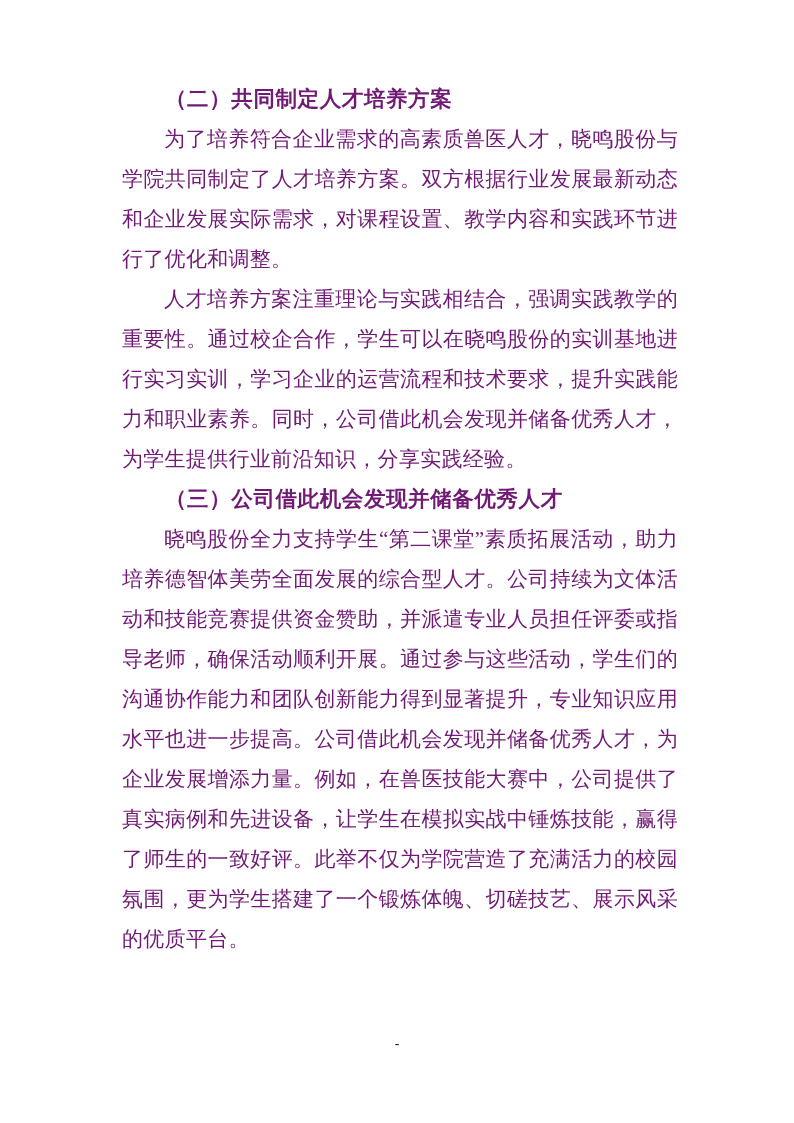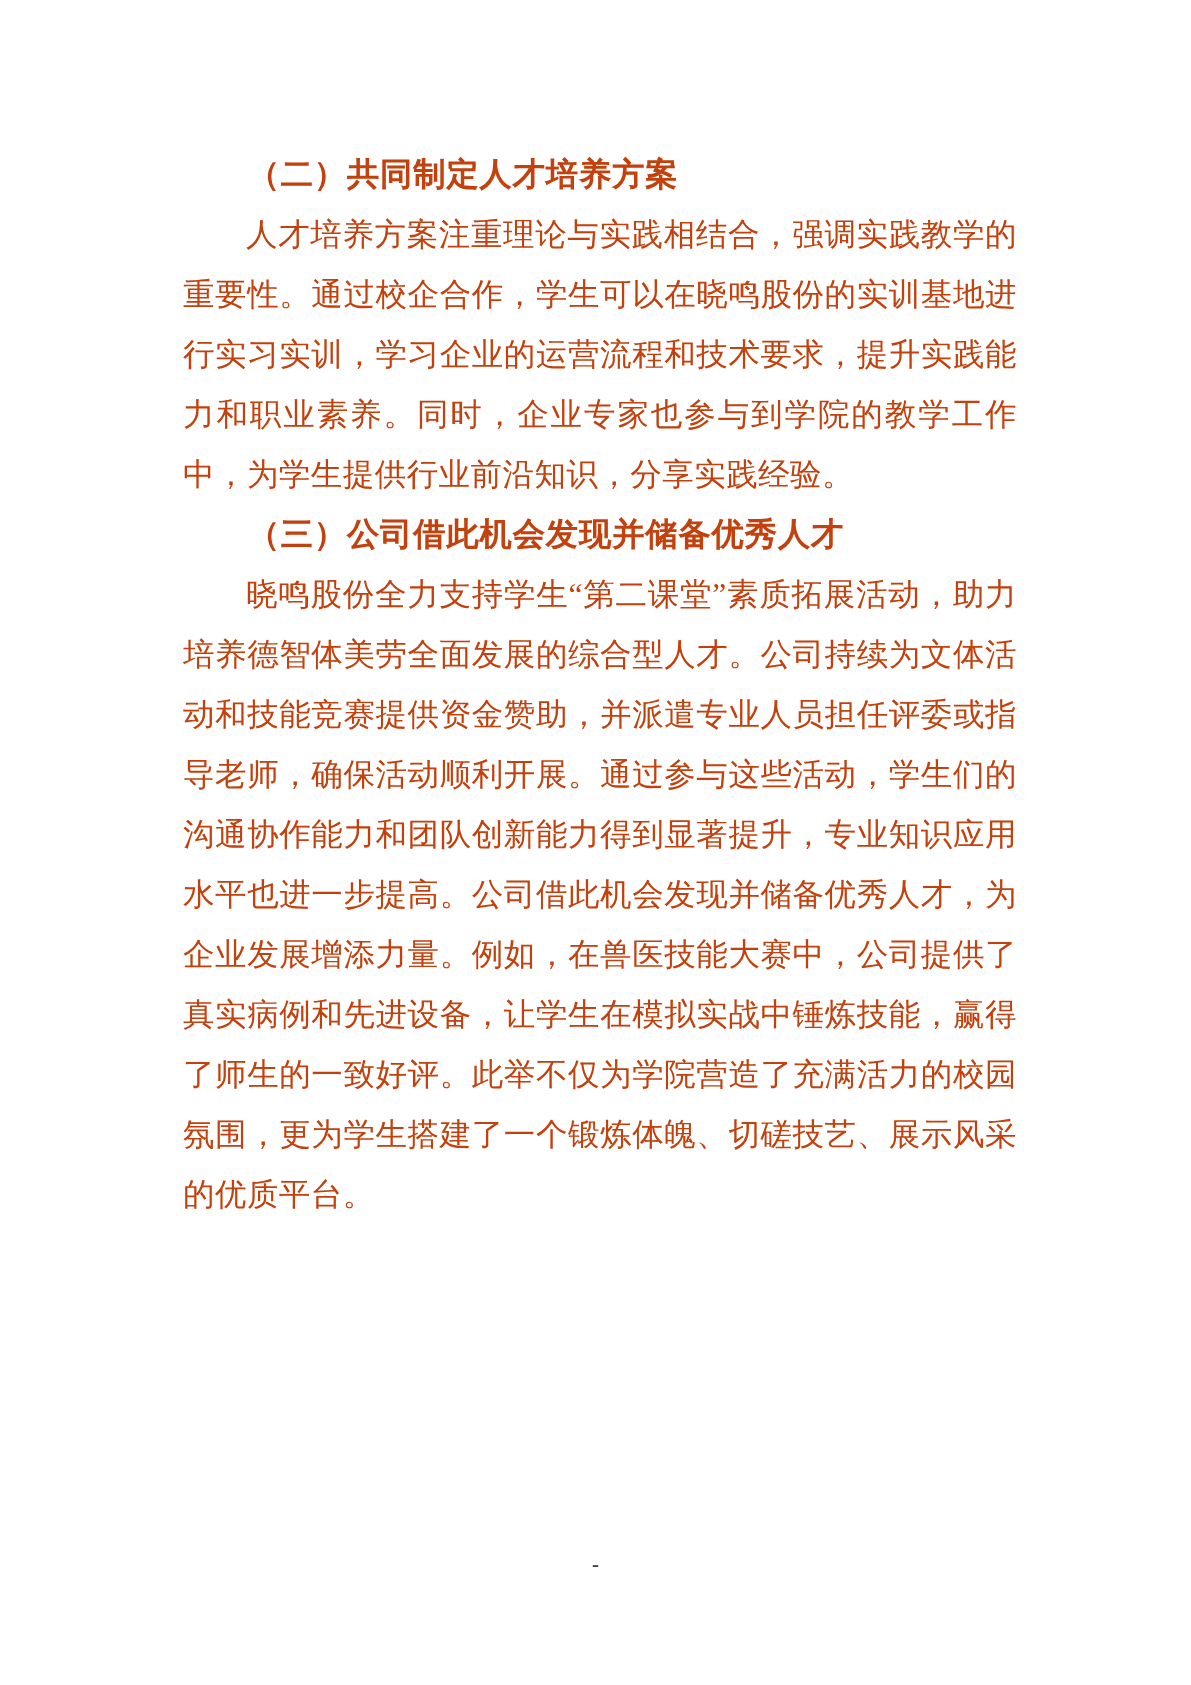--- a/index.html
+++ b/index.html
@@ -12,23 +12,23 @@
     font-family: "Liberation Serif", "DejaVu Serif", serif;
   }
   .page {
     position: absolute;
     inset: 0;
     background: #ffffff;
   }
   .page-content {
     position: absolute;
     left: 122px;
-    top: 96px;
+    top: 79px;
     width: 556px;
-    color: #c2410c;
+    color: #701a75;
     font-size: 21px;
     line-height: 40px;
     letter-spacing: 0.3px;
     text-align: justify;
     font-family: Liberation Serif, serif;
   }
   .section-heading {
     font-size: 21.5px;
     font-weight: bold;
     line-height: 40px;
@@ -52,22 +52,23 @@
   }
 </style>
 </head>
 <body>
 
 <div class="page">
   <div class="page-content">
 
     <h2 class="section-heading">（二）共同制定人才培养方案</h2>
 
+    <p class="para">为了培养符合企业需求的高素质兽医人才，晓鸣股份与学院共同制定了人才培养方案。双方根据行业发展最新动态和企业发展实际需求，对课程设置、教学内容和实践环节进行了优化和调整。</p>
 
-    <p class="para">人才培养方案注重理论与实践相结合，强调实践教学的重要性。通过校企合作，学生可以在晓鸣股份的实训基地进行实习实训，学习企业的运营流程和技术要求，提升实践能力和职业素养。同时，企业专家也参与到学院的教学工作中，为学生提供行业前沿知识，分享实践经验。</p>
+    <p class="para">人才培养方案注重理论与实践相结合，强调实践教学的重要性。通过校企合作，学生可以在晓鸣股份的实训基地进行实习实训，学习企业的运营流程和技术要求，提升实践能力和职业素养。同时，公司借此机会发现并储备优秀人才，为学生提供行业前沿知识，分享实践经验。</p>
 
     <h2 class="section-heading">（三）公司借此机会发现并储备优秀人才</h2>
 
     <p class="para">晓鸣股份全力支持学生“第二课堂”素质拓展活动，助力培养德智体美劳全面发展的综合型人才。公司持续为文体活动和技能竞赛提供资金赞助，并派遣专业人员担任评委或指导老师，确保活动顺利开展。通过参与这些活动，学生们的沟通协作能力和团队创新能力得到显著提升，专业知识应用水平也进一步提高。公司借此机会发现并储备优秀人才，为企业发展增添力量。例如，在兽医技能大赛中，公司提供了真实病例和先进设备，让学生在模拟实战中锤炼技能，赢得了师生的一致好评。此举不仅为学院营造了充满活力的校园氛围，更为学生搭建了一个锻炼体魄、切磋技艺、展示风采的优质平台。</p>
 
   </div>
 
   <div class="footer-mark">-</div>
 </div>
 

